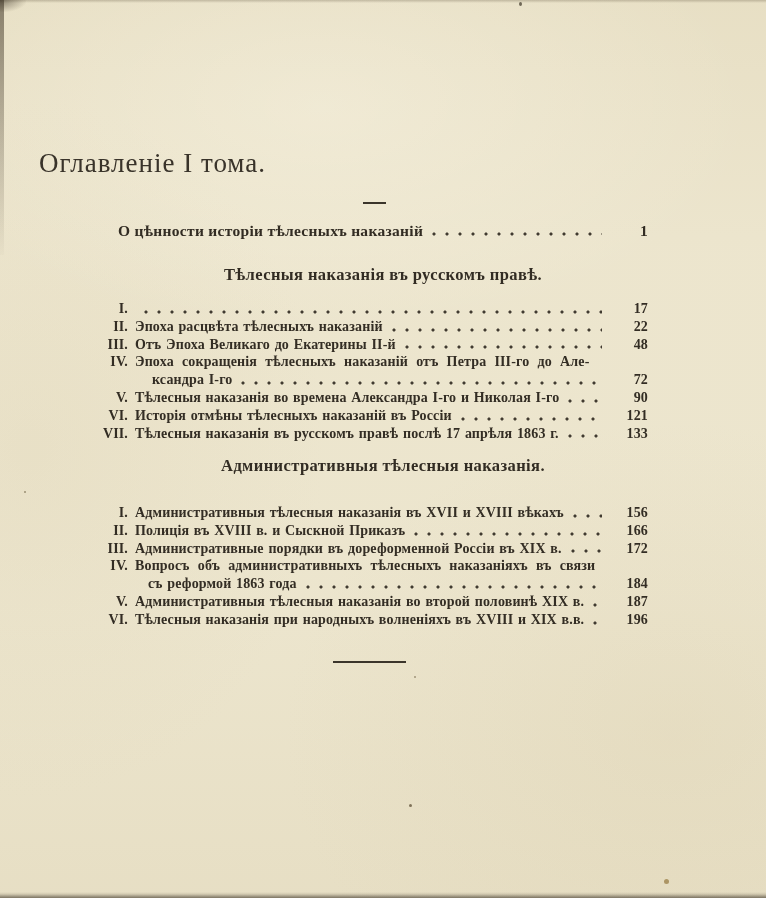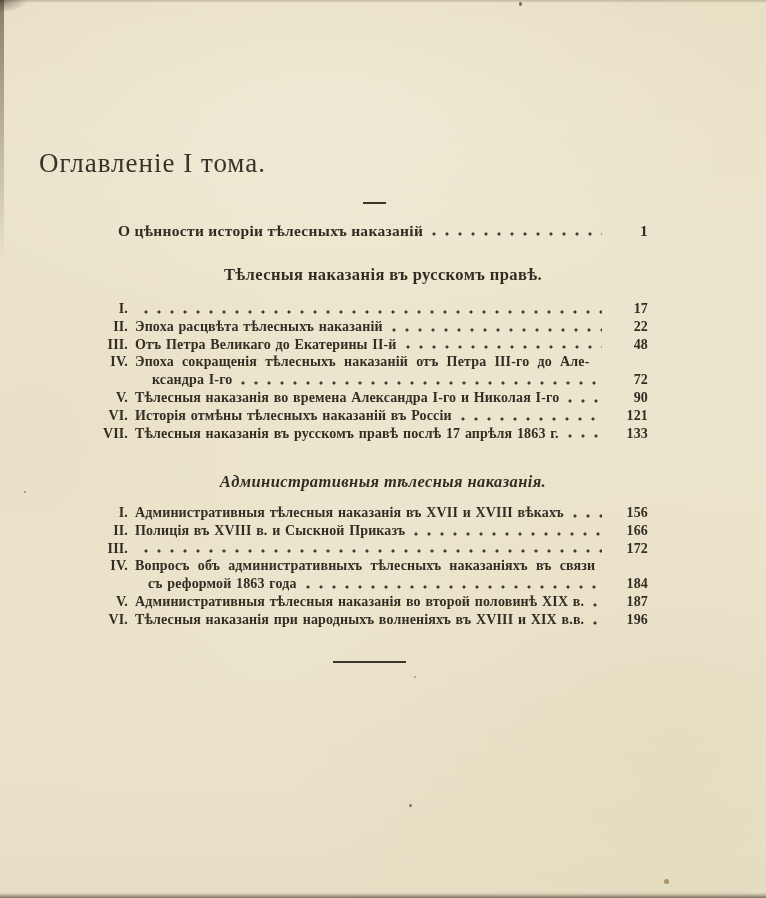--- a/index.html
+++ b/index.html
@@ -43,21 +43,21 @@
   .mid-rule{position:absolute;left:333px;top:661px;width:73px;height:2px;background:#3b352b;}
 
   .content{position:absolute;left:88px;width:560px;}
   .intro-row{top:222px;display:flex;align-items:baseline;font-weight:bold;font-size:15.5px;
     letter-spacing:0.3px;padding-left:30px;box-sizing:border-box;color:#322c23;}
   .section-heading{
     position:absolute;left:0;top:0;width:100%;text-align:center;
     font-weight:bold;font-size:16.5px;letter-spacing:0.4px;color:#322c23;
   }
   .sh1{top:265px;}
-  .sh2{top:472px;font-style:italic;}
+  .sh2{top:456px;}
   .list{position:absolute;}
   .list1{top:300px;}
   .list2{top:504px;}
 
   .line{display:flex;align-items:baseline;height:17.8px;line-height:17.8px;
     font-weight:bold;font-size:14px;letter-spacing:0.15px;word-spacing:1px;
     white-space:nowrap;color:#332d24;}
   .num{flex:0 0 40px;text-align:right;padding-right:7px;}
   .text{flex:0 1 auto;min-width:0;}
   .spread{word-spacing:4.5px;}
@@ -104,21 +104,21 @@
       <span class="pagenum">17</span>
     </div>
     <div class="line">
       <span class="num">II.</span>
       <span class="text">Эпоха расцвѣта тѣлесныхъ наказаній</span>
       <span class="leader"></span>
       <span class="pagenum">22</span>
     </div>
     <div class="line">
       <span class="num">III.</span>
-      <span class="text">Отъ Петра Великаго до Екатерины II-й</span>
+      <span class="text">Отъ Эпоха Великаго до Екатерины II-й</span>
       <span class="leader"></span>
       <span class="pagenum">48</span>
     </div>
     <div>
       <div class="line">
         <span class="num">IV.</span>
         <span class="text spread">Эпоха сокращенія тѣлесныхъ наказаній отъ Петра III-го до Але-</span>
       </div>
       <div class="line">
         <span class="num"></span>
@@ -157,20 +157,21 @@
       <span class="pagenum">156</span>
     </div>
     <div class="line">
       <span class="num">II.</span>
       <span class="text">Полиція въ XVIII в. и Сыскной Приказъ</span>
       <span class="leader"></span>
       <span class="pagenum">166</span>
     </div>
     <div class="line">
       <span class="num">III.</span>
+      <span class="text">Административные порядки въ дореформенной Россіи въ XIX в.</span>
       <span class="leader"></span>
       <span class="pagenum">172</span>
     </div>
     <div>
       <div class="line">
         <span class="num">IV.</span>
         <span class="text spread">Вопросъ объ административныхъ тѣлесныхъ наказаніяхъ въ связи</span>
       </div>
       <div class="line">
         <span class="num"></span>

